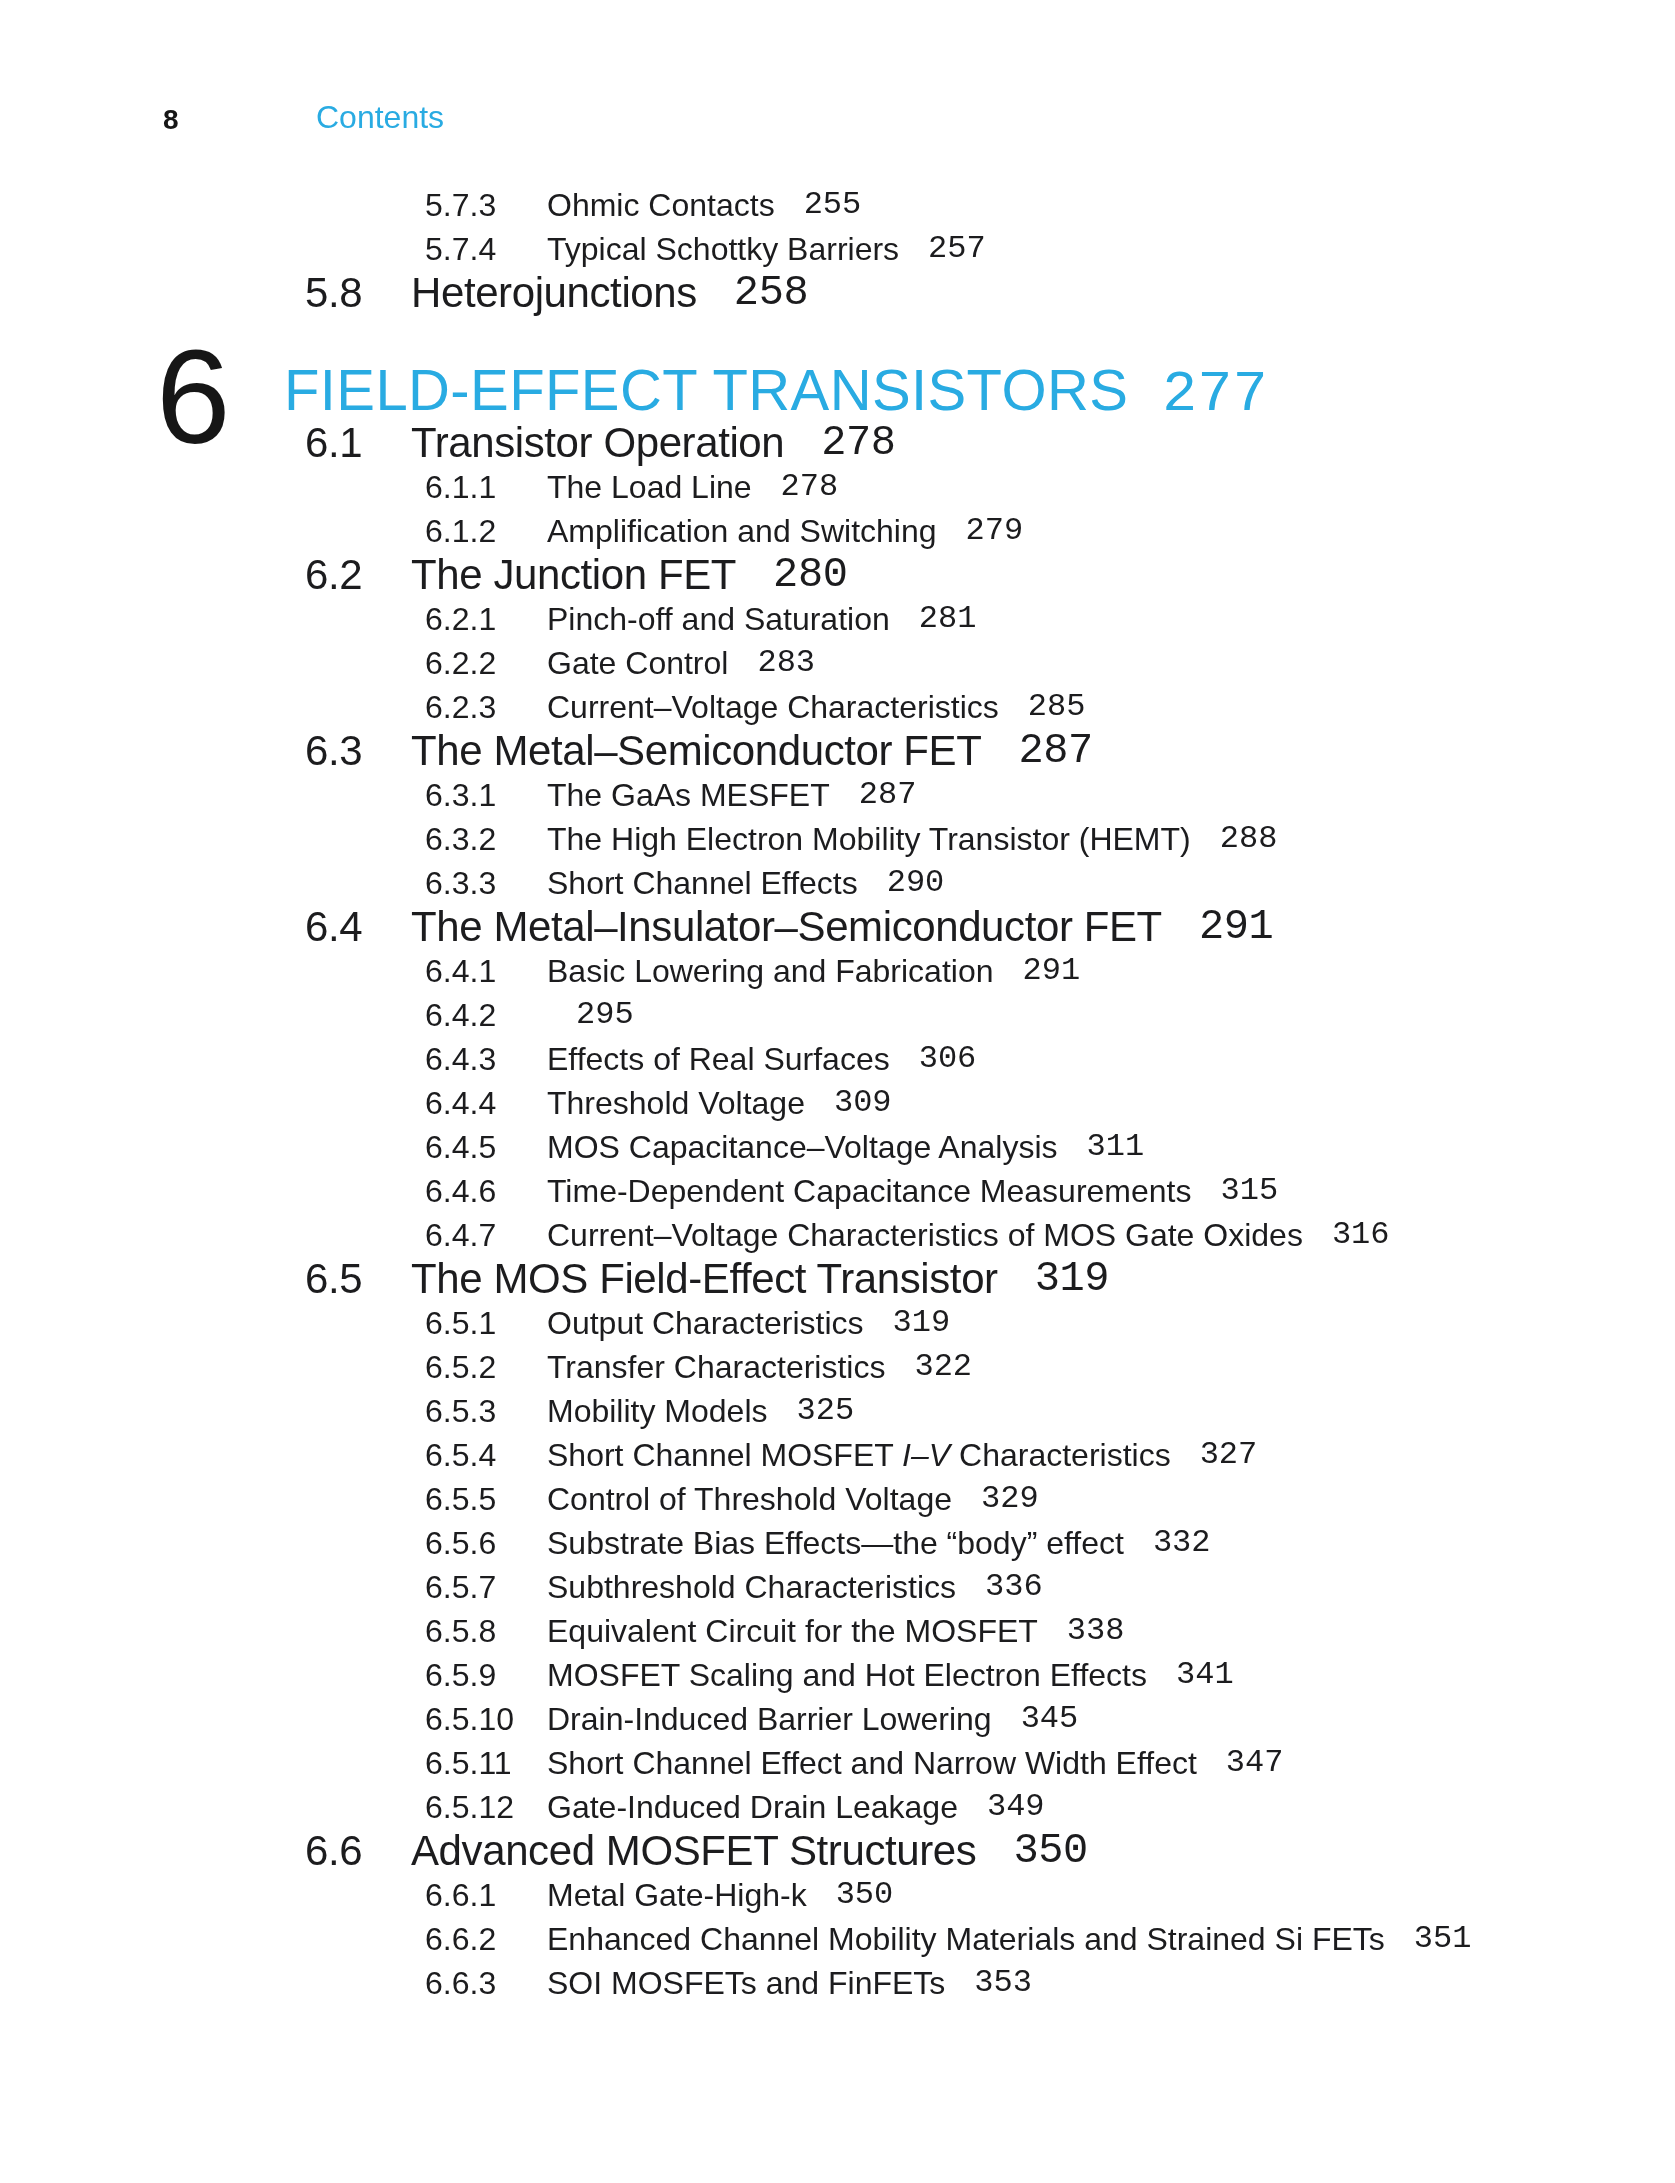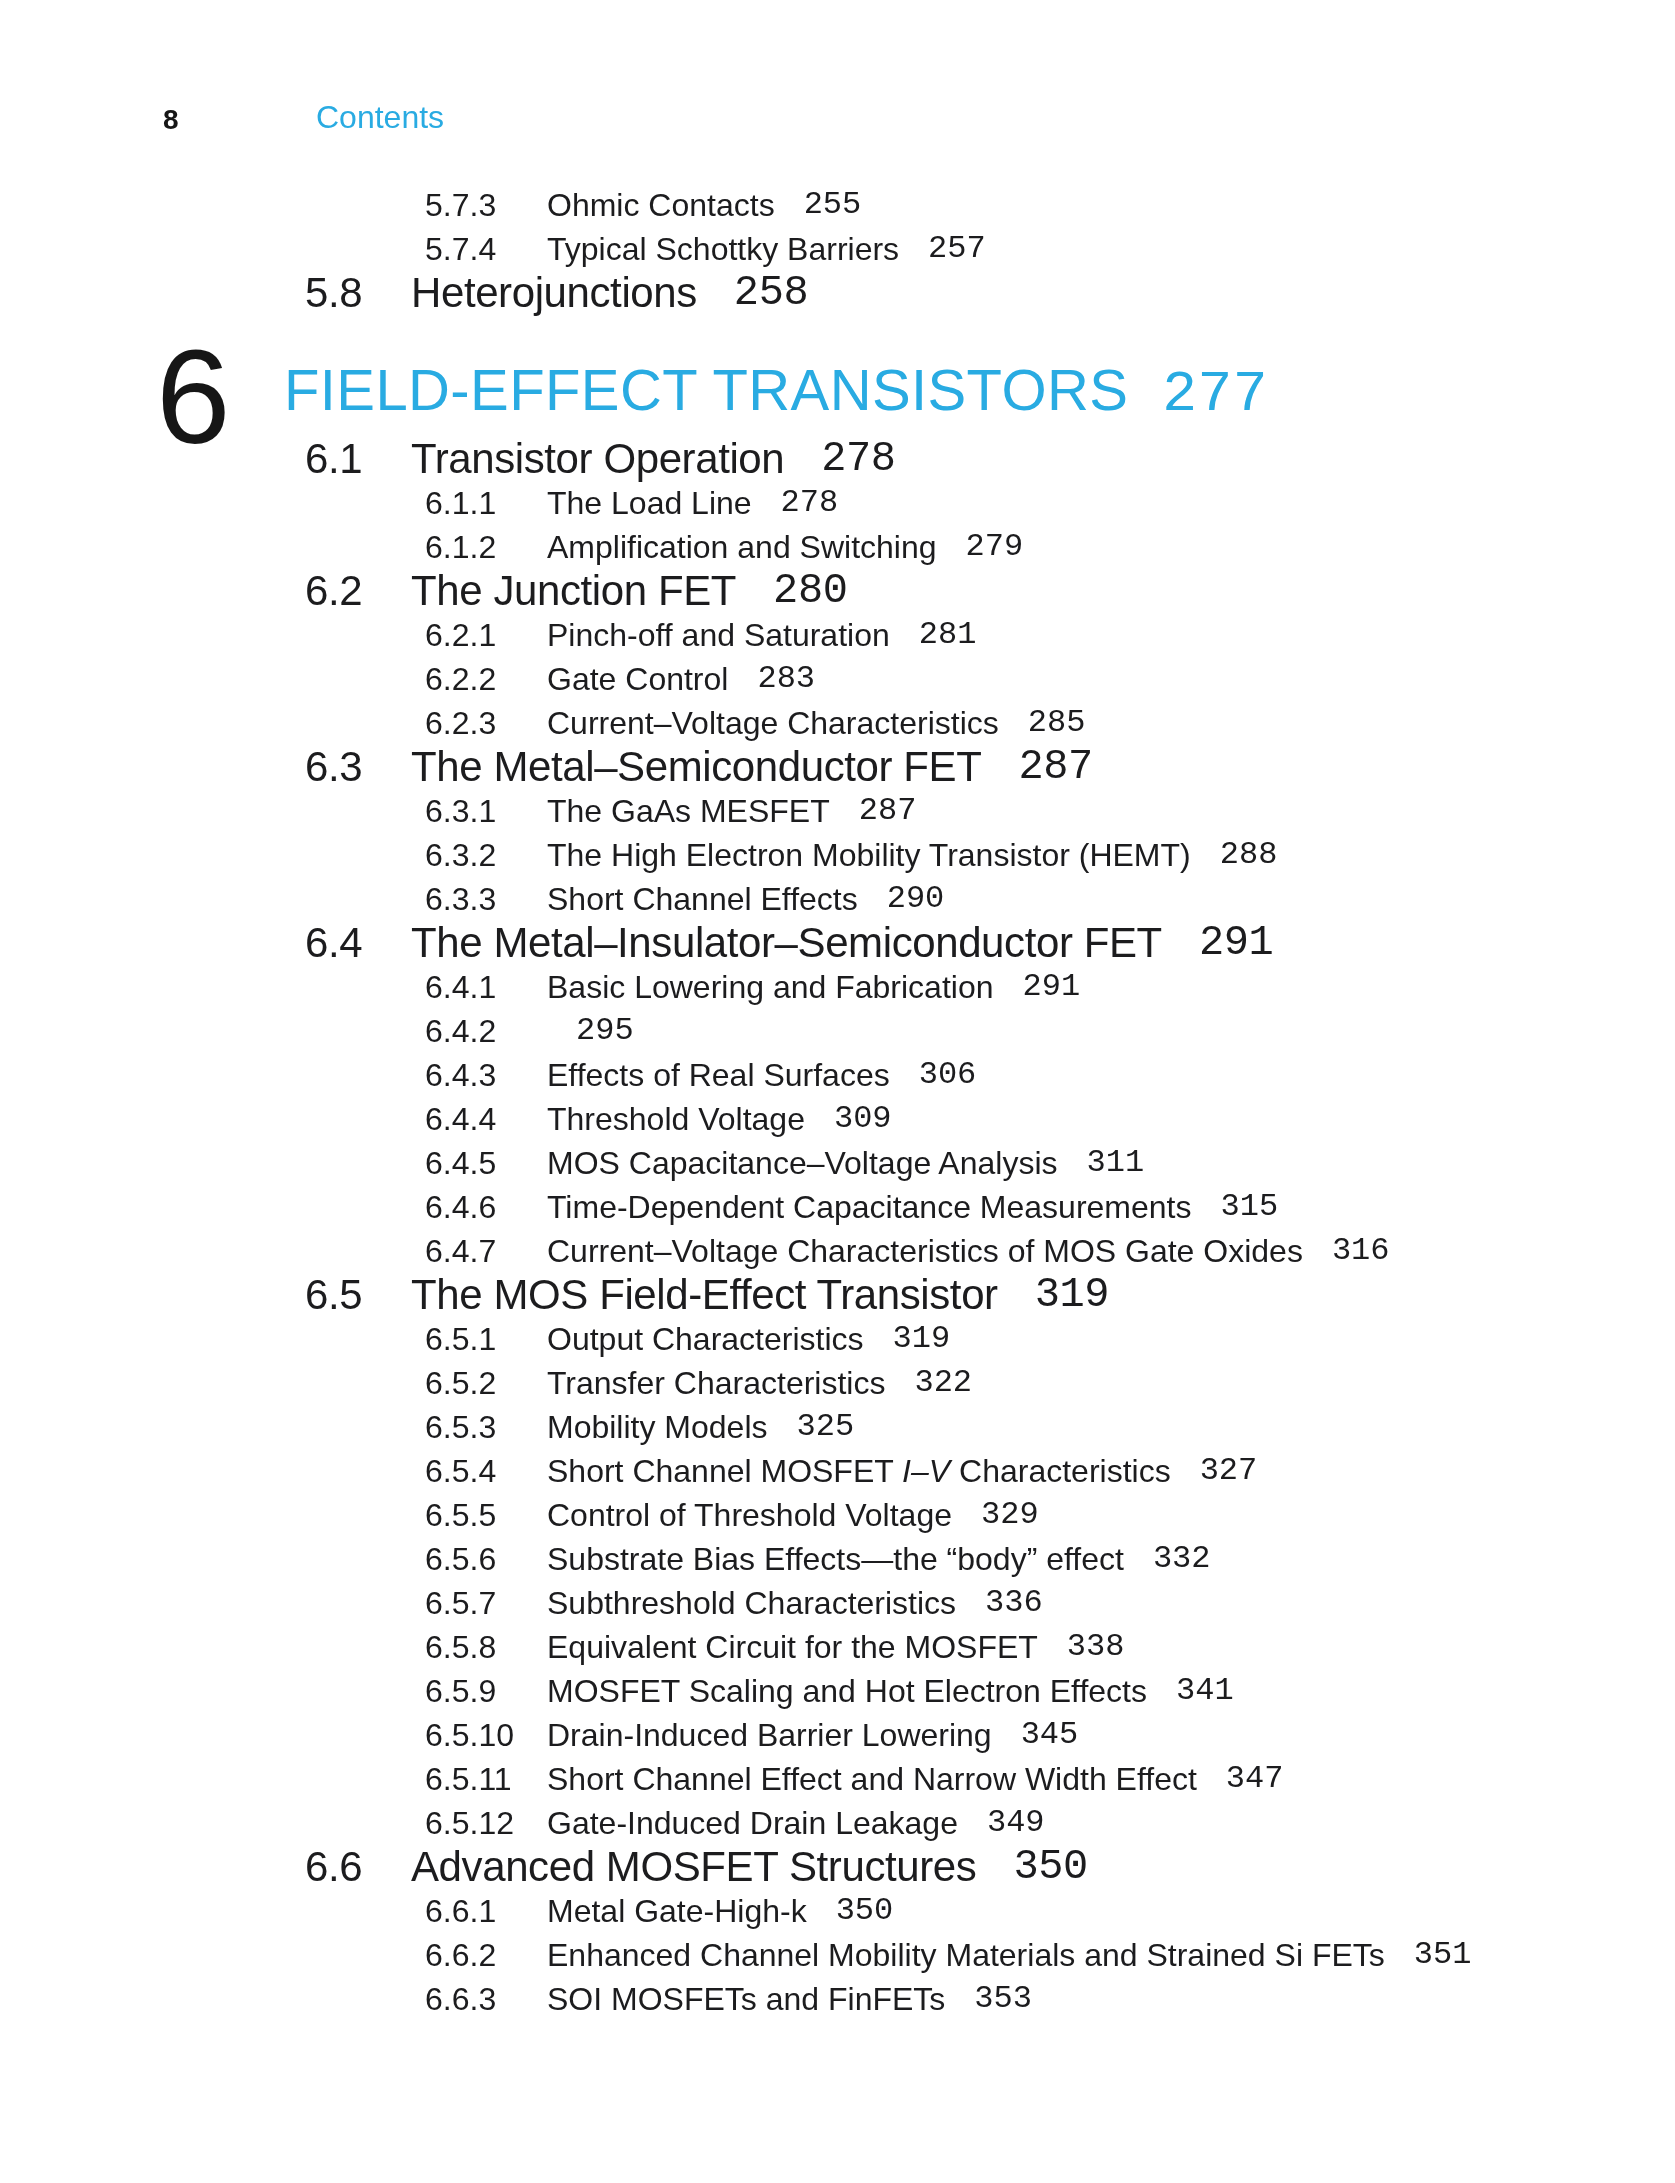--- a/index.html
+++ b/index.html
@@ -18,21 +18,21 @@
     font-size:28px; line-height:37px; font-weight:700;
     color:#161616;
   }
   .hdr-label {
     position:absolute; left:316px; top:97px;
     font-size:32px; line-height:40px; font-weight:400;
     color:var(--accent);
   }
   
   .front { position:absolute; left:0; top:183px; right:0; }
-  .sections { position:absolute; left:0; top:421px; right:0;margin-top:16px; }
+  .sections { position:absolute; left:0; top:421px; right:0; }
   .row { display:flex; align-items:flex-start; white-space:nowrap; }
   .row.level3 { padding-left:425px; height:44px; font-size:32px; line-height:44px; }
   .row.level3 .num { width:122px; flex:none; }
   .row.level2 { padding-left:305px; height:44px; font-size:42px; line-height:44px; letter-spacing:-0.4px;gap:8px; }
   .row.level2 .num { width:98px; flex:none; }
   .pg { margin-left:29px;font-family:Liberation Mono, monospace; }
   .ttl i { }
   
   .ch-num {
     position:absolute; left:156px; top:330px;

